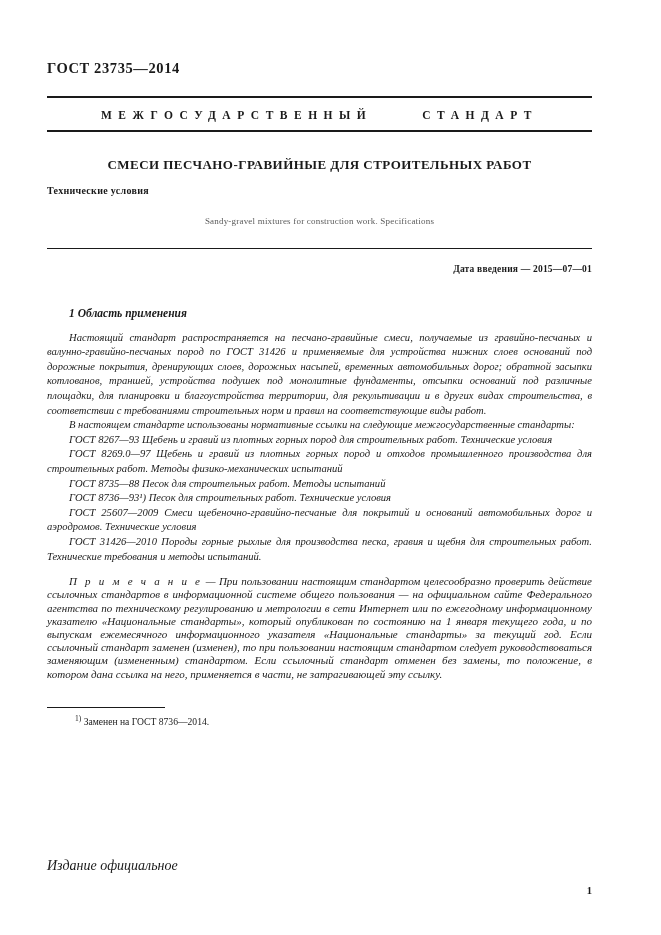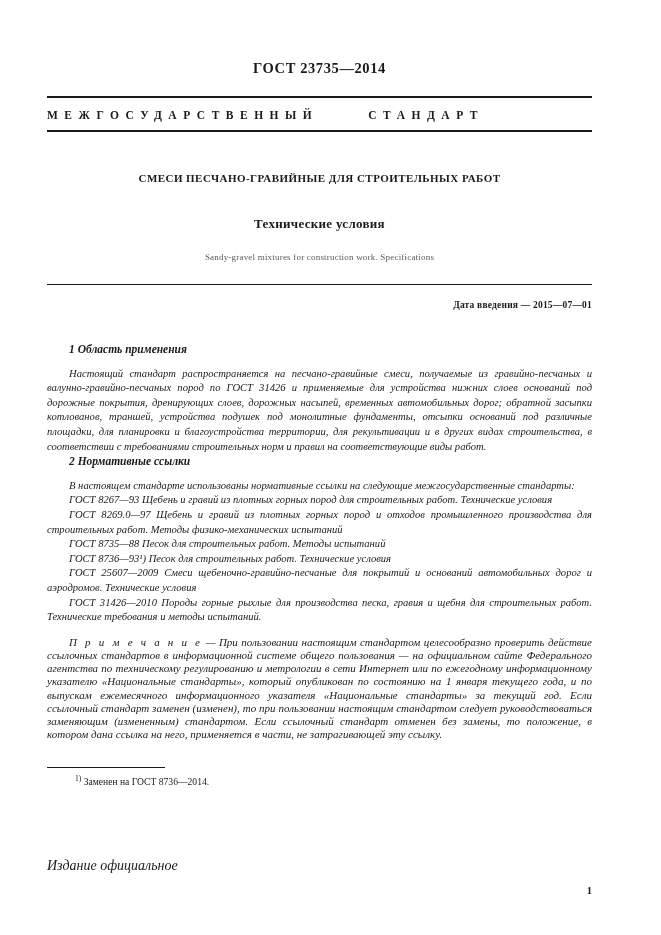--- a/index.html
+++ b/index.html
@@ -25,56 +25,56 @@
   }
   .content {
     position: absolute;
     left: 47px;
     top: 0;
     width: 545px;
   }
 
   
   .gost-number {
-    text-align: center;
+    text-align: left;
     font-family: "Liberation Serif", serif;
     font-size: 14.5px;
     font-weight: bold;
     letter-spacing: 0.6px;
     margin-top: 60px;
   }
   .interstate-row {
     margin-top: 19px;
     border-top: 2px solid #1a1a1a;
     border-bottom: 2px solid #1a1a1a;
     padding: 7px 0 7px 0;
-    text-align: left;
+    text-align: center;
   }
   .interstate-row .word {
     font-size: 11.5px;
     font-weight: bold;
     letter-spacing: 6.5px;
     font-family: "Liberation Serif", serif;
   }
   .interstate-row .gap {
     display: inline-block;
     width: 42px;
   }
 
   .doc-title {
-    margin-top: 40px;
-    text-align: center;
-    font-size: 11px;
-    font-weight: bold;
-    letter-spacing: 0.45px;
-  }
-  .doc-subtitle {
-    margin-top: 32px;
+    margin-top: 25px;
     text-align: center;
     font-size: 13px;
+    font-weight: bold;
+    letter-spacing: 0.45px;
+  }
+  .doc-subtitle {
+    margin-top: 12px;
+    text-align: left;
+    font-size: 10px;
     font-weight: bold;
     letter-spacing: 0.3px;
   }
   .doc-title-en {
     margin-top: 20px;
     text-align: center;
     font-size: 9px;
     color: #5a5a5a;
     letter-spacing: 0.2px;
   }
@@ -178,21 +178,20 @@
 
     <div class="rule-thin"></div>
 
     <div class="intro-date">Дата введения — 2015—07—01</div>
 
     <div class="body-block">
 
       <h2 class="section">1  Область применения</h2>
       <p>Настоящий стандарт распространяется на песчано-гравийные смеси, получаемые из гравийно-песчаных и валунно-гравийно-песчаных пород по ГОСТ 31426 и применяемые для устройства нижних слоев оснований под дорожные покрытия, дренирующих слоев, дорожных насыпей, временных автомобильных дорог; обратной засыпки котлованов, траншей, устройства подушек под монолитные фундаменты, отсыпки оснований под различные площадки, для планировки и благоустройства территории, для рекультивации и в других видах строительства, в соответствии с требованиями строительных норм и правил на соответствующие виды работ.</p>
 
-      <h2 class="section section-2">2  Нормативные ссылки</h2>
       <p>В настоящем стандарте использованы нормативные ссылки на следующие межгосударственные стандарты:</p>
       <p class="ref-item">ГОСТ 8267—93  Щебень и гравий из плотных горных пород для строительных работ. Технические условия</p>
       <p class="ref-item">ГОСТ 8269.0—97  Щебень и гравий из плотных горных пород и отходов промышленного производства для строительных работ. Методы физико-механических испытаний</p>
       <p class="ref-item">ГОСТ 8735—88  Песок для строительных работ. Методы испытаний</p>
       <p class="ref-item">ГОСТ 8736—93¹)  Песок для строительных работ. Технические условия</p>
       <p class="ref-item">ГОСТ  25607—2009  Смеси  щебеночно-гравийно-песчаные  для  покрытий  и  оснований  автомобильных дорог и аэродромов. Технические условия</p>
       <p class="ref-item">ГОСТ 31426—2010  Породы горные рыхлые для производства песка, гравия и щебня для строительных работ. Технические требования и методы испытаний.</p>
 
       <div class="note-block">
         <span class="note-label">П р и м е ч а н и е</span><span> — При пользовании настоящим стандартом целесообразно проверить действие ссылочных стандартов в информационной системе общего пользования — на официальном сайте Федерального агентства по техническому регулированию и метрологии в сети Интернет или по ежегодному информационному указателю «Национальные стандарты», который опубликован по состоянию на 1 января текущего года, и по выпускам ежемесячного информационного указателя «Национальные стандарты» за текущий год. Если ссылочный стандарт заменен (изменен), то при пользовании настоящим стандартом следует руководствоваться заменяющим (измененным) стандартом. Если ссылочный стандарт отменен без замены, то положение, в котором дана ссылка на него, применяется в части, не затрагивающей эту ссылку.</span>

